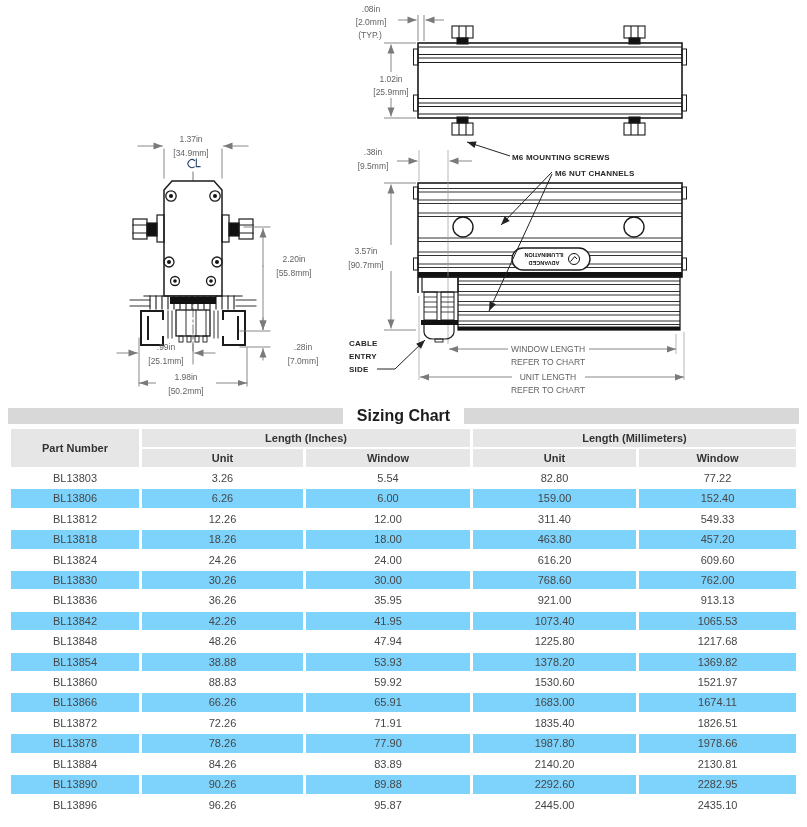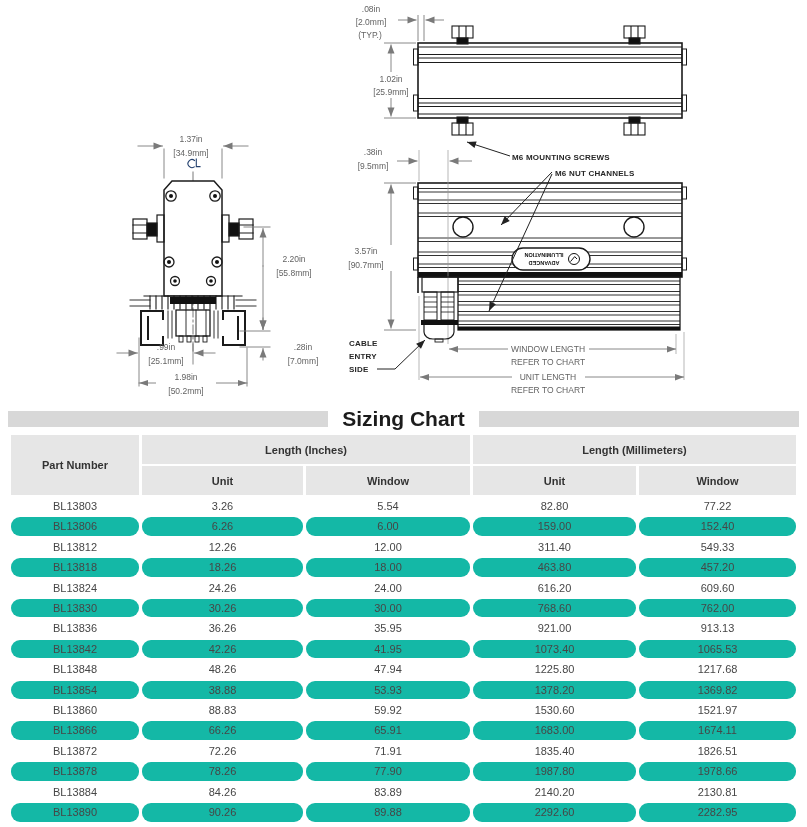--- a/index.html
+++ b/index.html
@@ -4,25 +4,25 @@
 <style>
   html,body{margin:0;padding:0;background:#ffffff;}
   body{width:807px;height:827px;overflow:hidden;font-family:"Liberation Sans",sans-serif;}
   .page{width:807px;height:827px;background:#fff;}
   svg text{font-family:"Liberation Sans",sans-serif;}
   .dt{font-size:8.5px;fill:#636363;}
   .lbl{font-size:8px;font-weight:bold;fill:#262626;letter-spacing:.2px;}
   .logo-t{font-size:5.5px;font-weight:bold;fill:#111;}
   .title-row{display:flex;align-items:center;margin:5px 8px 2px 8px;gap:12px;}
   .bar{flex:1;height:16px;background:#d8d8d8;}
-  .sz-title{font-size:21px;font-weight:bold;color:#1c1c1c;white-space:nowrap;padding:0 2px;}
+  .sz-title{font-size:16px;font-weight:bold;color:#1c1c1c;white-space:nowrap;padding:0 2px;}
   table.sizing{width:791px;margin:2px 8px 0 8px;border-collapse:separate;border-spacing:3px 2px;table-layout:fixed;}
-  table.sizing th{background:#e6e6e6;font-weight:bold;color:#333;font-size:11px;height:29px;line-height:18px;text-align:center;padding:0;}
+  table.sizing th{background:#e6e6e6;font-weight:bold;color:#333;font-size:11px;height:18px;line-height:18px;text-align:center;padding:0;}
   table.sizing td{font-size:11px;color:#464646;height:18.4px;line-height:18.4px;text-align:center;padding:0;background:#fff;}
-  table.sizing tr.alt td{background:#14b8a6;border-radius:9px;}
+  table.sizing tr.alt td{background:#7dd3fc;}
 </style>
 </head>
 <body>
 
 <div class="page">
 
 <svg width="807" height="398" viewBox="0 0 807 398">
   <defs>
     <marker id="aG" markerUnits="userSpaceOnUse" markerWidth="10" markerHeight="8" refX="9.5" refY="4" orient="auto">
       <path d="M0.5,0.5 L9.5,4 L0.5,7.5 Z" fill="#7a7a7a"></path>

